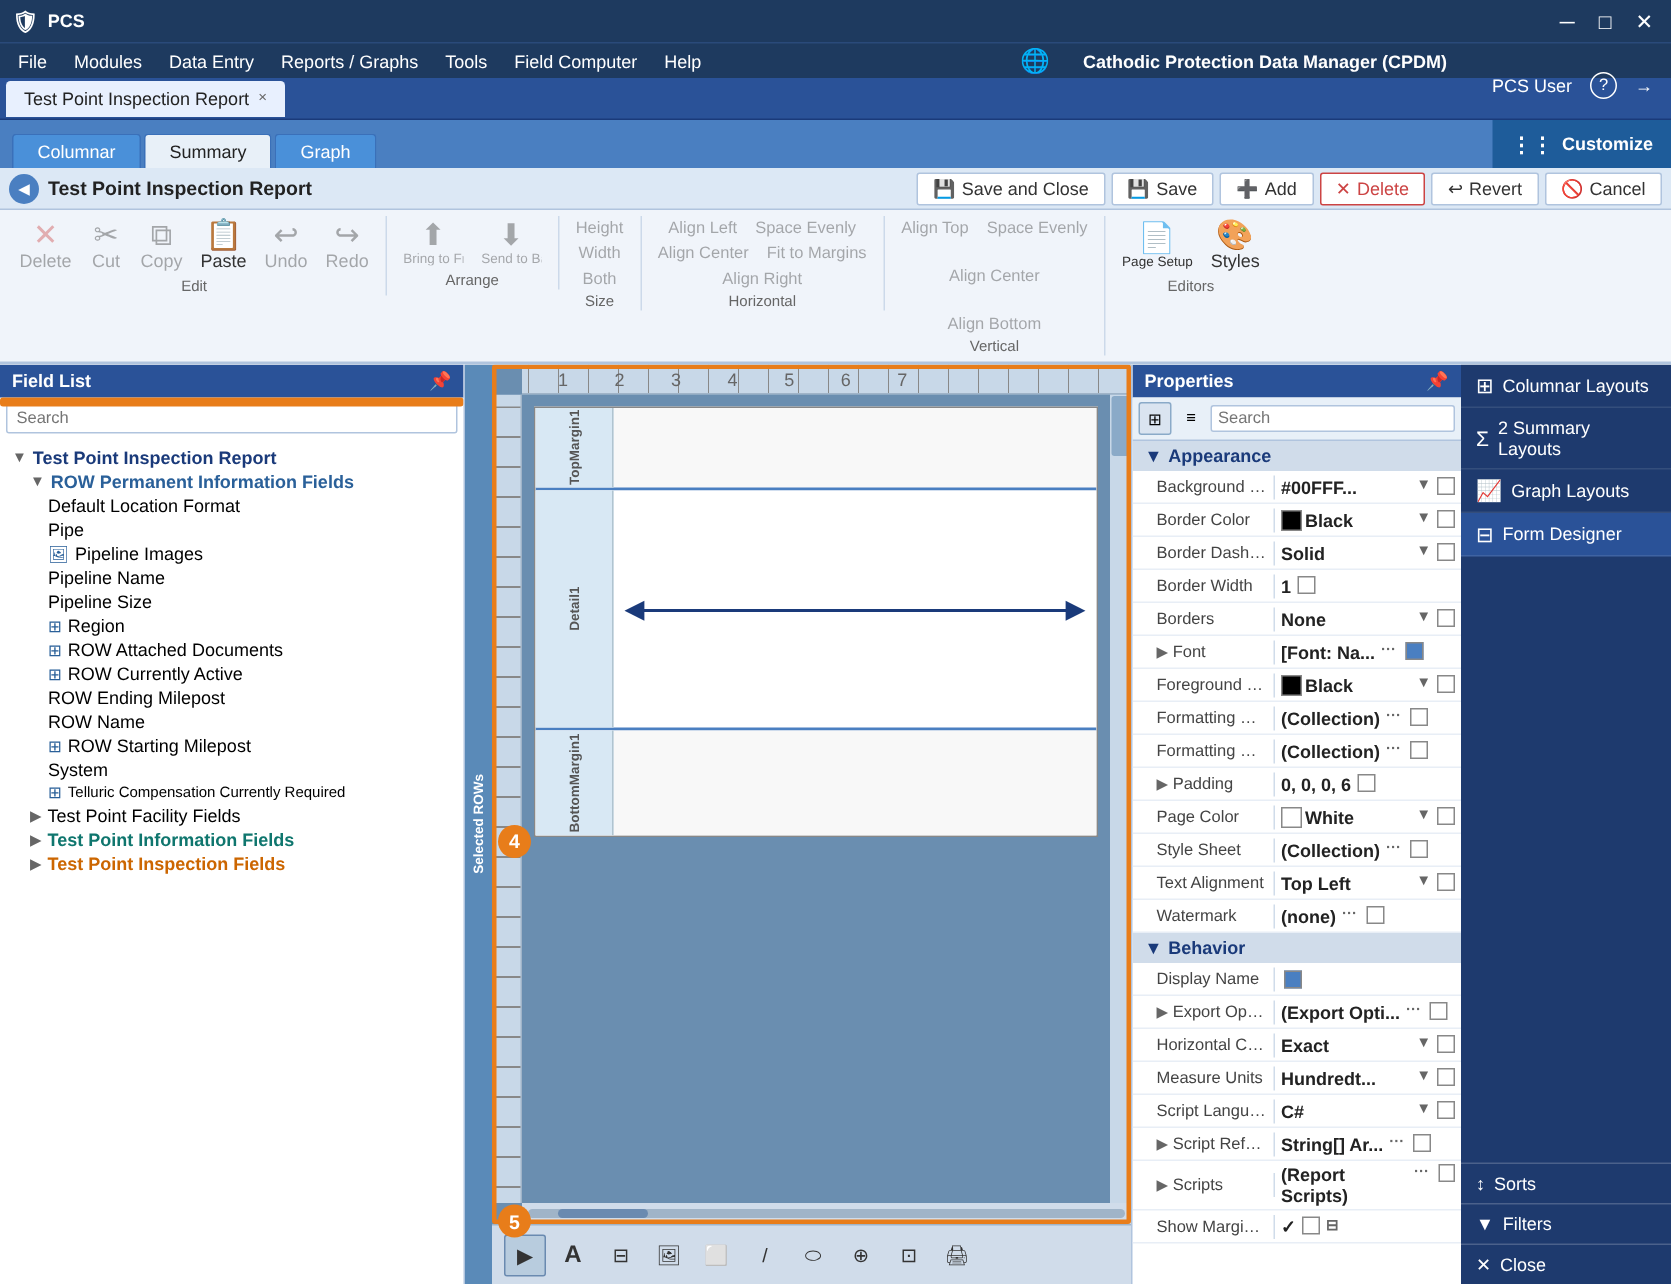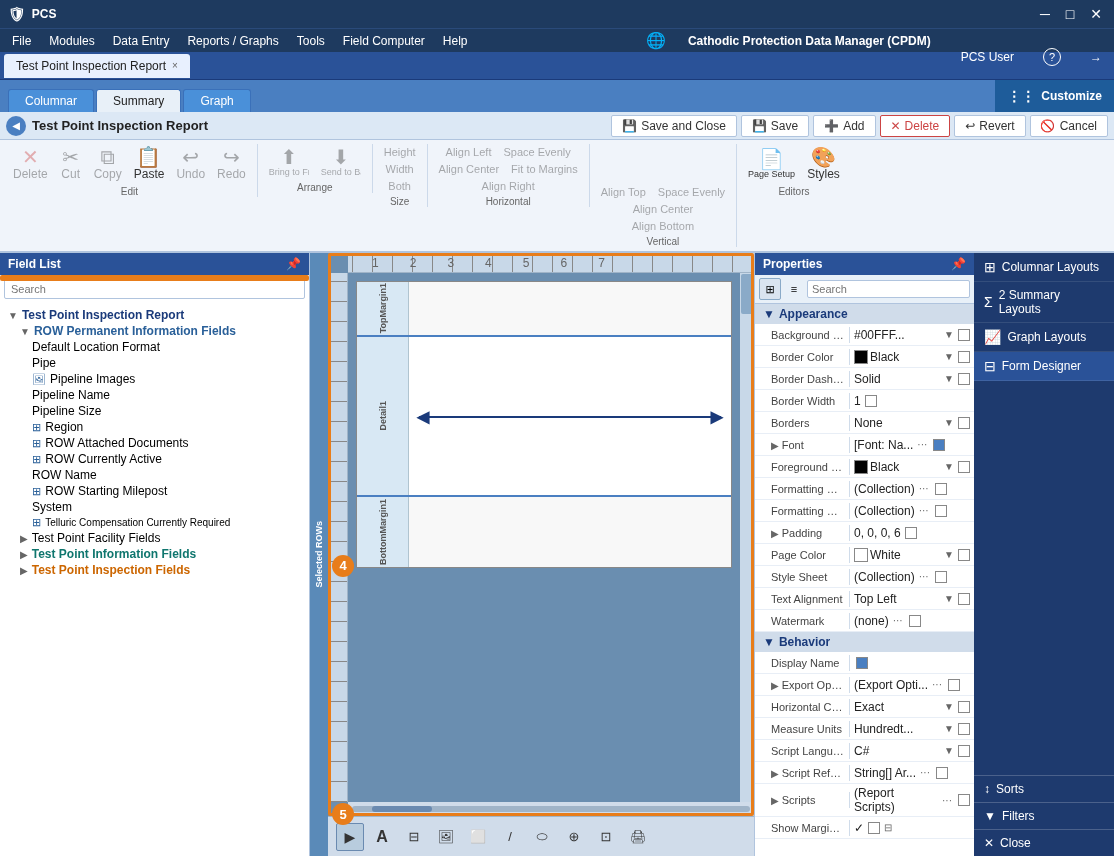--- a/index.html
+++ b/index.html
@@ -8,21 +8,21 @@
     
     .title-bar { background: #1e3a5f; color: white; height: 28px; display: flex; align-items: center; padding: 0 8px; justify-content: space-between; }
     .title-bar-left { display: flex; align-items: center; gap: 6px; font-size: 12px; font-weight: 600; }
     .title-bar-controls { display: flex; gap: 8px; }
     .title-bar-controls span { color: white; cursor: pointer; font-size: 14px; padding: 0 4px; }
 
     
     .menu-bar { background: #1e3a5f; color: white; height: 24px; display: flex; align-items: center; padding: 0 4px; gap: 2px; border-top: 1px solid #2a4a7a; }
     .menu-bar span { padding: 2px 8px; cursor: pointer; font-size: 12px; border-radius: 2px; }
     .menu-bar .app-title { margin-left: auto; font-weight: 600; display: flex; align-items: center; gap: 6px; }
-    .menu-bar .user-area { display: flex; align-items: flex-start; gap: 21px; margin-left: 12px; margin-top: 32px; }
+    .menu-bar .user-area { display: flex; align-items: flex-start; gap: 4px; margin-left: 12px; margin-top: 32px; }
 
     
     .tab-bar { background: #2a5298; height: 28px; display: flex; align-items: center; padding: 0 4px; border-bottom: 1px solid #1a3a7a; }
     .tab-item { background: #e8f0fe; color: #222; padding: 4px 12px; border-radius: 3px 3px 0 0; font-size: 12px; display: flex; align-items: center; gap: 6px; cursor: pointer; height: 24px; }
     .tab-item .close-x { color: #666; font-size: 10px; cursor: pointer; }
 
     
     .main-content { display: flex; flex-direction: column; height: calc(856px - 80px); }
 
     
@@ -67,21 +67,21 @@
     .properties-header { background: #2a5298; color: white; padding: 4px 8px; display: flex; align-items: center; justify-content: space-between; font-weight: 600; font-size: 13px; }
     .properties-toolbar { display: flex; align-items: center; gap: 2px; padding: 3px 4px; background: #e8f0f8; border-bottom: 1px solid #b0c4de; }
     .prop-tool-btn { background: transparent; border: 1px solid transparent; width: 22px; height: 22px; border-radius: 2px; cursor: pointer; display: flex; align-items: center; justify-content: center; font-size: 11px; }
     .prop-tool-btn.active { background: #dae4f0; border-color: #8aaac8; }
     .prop-search { flex: 1; }
     .prop-search input { width: 100%; padding: 2px 4px; border: 1px solid #b0c4de; border-radius: 2px; font-size: 11px; }
     .properties-list { flex: 1; overflow-y: auto; }
     .prop-section-header { background: #d0dcea; color: #1a3a7a; font-weight: 700; padding: 3px 8px; font-size: 11px; display: flex; align-items: center; gap: 4px; cursor: pointer; }
     .prop-row { display: flex; align-items: center; border-bottom: 1px solid #e8eef6; min-height: 22px; }
     .prop-name { width: 95px; padding: 2px 4px 2px 16px; color: #444; font-size: 11px; border-right: 1px solid #d0dcea; flex-shrink: 0; overflow: hidden; text-overflow: ellipsis; white-space: nowrap; }
-    .prop-value { flex: 1; padding: 2px 4px; font-size: 11px; color: #222; display: flex; align-items: center; gap: 2px; overflow: hidden; }
+    .prop-value { flex: 1; padding: 2px 4px; font-size: 11px; color: #222; display: flex; align-items: flex-start; gap: 2px; overflow: hidden; font-weight: bold; }
     .prop-value-color { width: 14px; height: 14px; border: 1px solid #888; display: inline-block; flex-shrink: 0; }
     .prop-dropdown { color: #666; font-size: 10px; margin-left: auto; }
     .prop-checkbox { width: 12px; height: 12px; border: 1px solid #888; display: inline-block; margin-left: 2px; }
     .prop-btn { color: #666; font-size: 10px; cursor: pointer; padding: 0 2px; }
 
     
     .customize-sidebar { width: 140px; background: #1e3a6e; color: white; display: flex; flex-direction: column; }
     .customize-item { padding: 6px 10px; cursor: pointer; display: flex; align-items: center; gap: 6px; font-size: 12px; border-bottom: 1px solid rgba(255,255,255,0.1); }
     .customize-item.active { background: #2a5298; }
     .customize-item .c-icon { font-size: 14px; }
@@ -250,21 +250,21 @@
               <button class="ribbon-btn ribbon-btn-sm ribbon-btn-disabled">Fit to Margins</button>
             </div>
             <div style="display:flex;gap:2px;">
               <button class="ribbon-btn ribbon-btn-sm ribbon-btn-disabled">Align Right</button>
             </div>
           </div>
           <div class="ribbon-group-label">Horizontal</div>
         </div>
 
         <div class="ribbon-group">
-          <div class="ribbon-group-content" style="flex-direction:column;gap:1px;margin-top:40px;">
+          <div class="ribbon-group-content" style="flex-direction:column;gap:16px;">
             <div style="display:flex;gap:2px;">
               <button class="ribbon-btn ribbon-btn-sm ribbon-btn-disabled">Align Top</button>
               <button class="ribbon-btn ribbon-btn-sm ribbon-btn-disabled">Space Evenly</button>
             </div>
             <div style="display:flex;gap:2px;">
               <button class="ribbon-btn ribbon-btn-sm ribbon-btn-disabled">Align Center</button>
             </div>
             <div style="display:flex;gap:2px;">
               <button class="ribbon-btn ribbon-btn-sm ribbon-btn-disabled">Align Bottom</button>
             </div>
@@ -335,20 +335,23 @@
               <span style="color:#2a6099;font-size:11px;">⊞</span>
               <span>Region</span>
             </div>
             <div class="tree-item">
               <span style="color:#2a6099;font-size:11px;">⊞</span>
               <span>ROW Attached Documents</span>
             </div>
             <div class="tree-item">
               <span style="color:#2a6099;font-size:11px;">⊞</span>
               <span>ROW Currently Active</span>
+            </div>
+            <div class="tree-item">
+              <span>ROW Ending Milepost</span>
             </div>
             <div class="tree-item">
               <span>ROW Name</span>
             </div>
             <div class="tree-item">
               <span style="color:#2a6099;font-size:11px;">⊞</span>
               <span>ROW Starting Milepost</span>
             </div>
             <div class="tree-item">
               <span>System</span>

